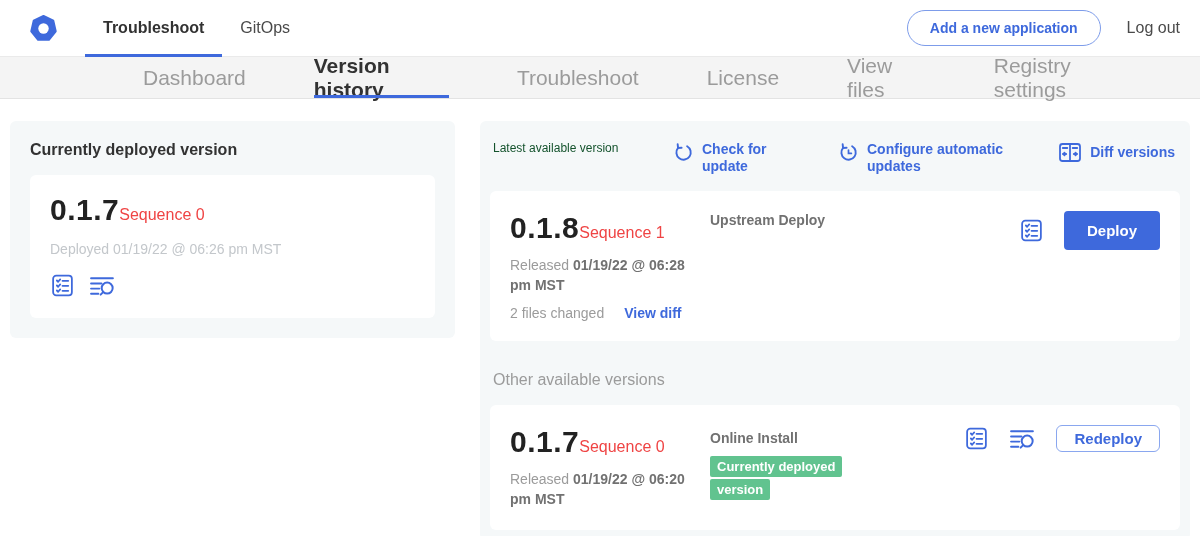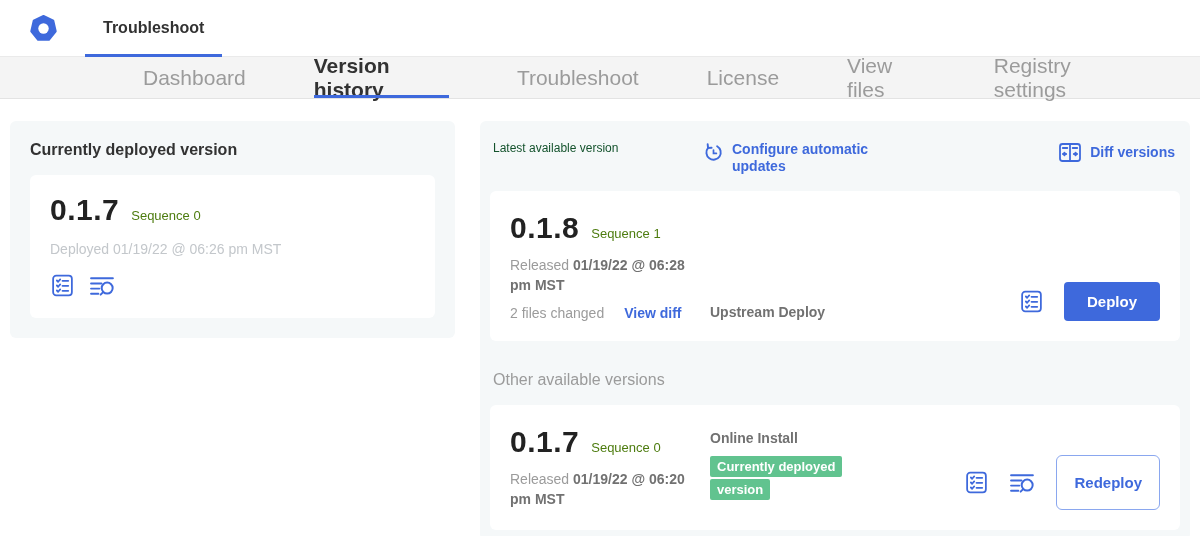--- a/index.html
+++ b/index.html
@@ -49,80 +49,85 @@
   .main { display:flex; align-items:flex-start; gap:25px; padding:22px 10px 0 10px; }
   .panel { background:#f5f8f9; border-radius:6px; }
 
   
   .left-panel { width:445px; padding:20px; flex:0 0 auto; }
   .left-panel h2 { font-size:16px; font-weight:700; color:#323232; margin-bottom:16px; }
   .white-card { background:#fff; border-radius:6px; }
   .deployed-card { padding:18px 20px 20px; }
   .ver-row { display:flex; align-items:baseline; }
   .ver-num { font-size:30px; font-weight:700; color:#222; letter-spacing:.5px; }
-  .ver-seq { font-size:13px; color:#4d7c0f; margin-left:12px; }
+  .ver-seq { font-size:16px; color:#ef4444; }
   .deployed-date { font-size:14px; color:#c3c7cb; margin:14px 0 16px; }
   .icon-row { display:flex; align-items:center; gap:14px; }
   .icon-btn { cursor:pointer; display:inline-flex; }
   .icon-btn svg { display:block; }
 
   
   .right-panel { flex:1 1 auto; padding:20px 10px 10px; min-height:415px; }
   .avail-header { display:flex; align-items:flex-start; margin:0 5px 16px 3px; }
   .avail-title { font-size:12px; color:#14532d; width:152px; line-height:1.3; flex:0 0 auto; }
   .action-link {
     display:flex; align-items:flex-start; gap:8px; color:#3e69dc;
     font-size:14px; font-weight:700; line-height:1.2; cursor:pointer;
   }
   .action-link svg { flex:0 0 auto; margin-top:1px; }
   .action-link.check { margin-left:28px; }
   .action-link.configure { margin-left:58px; }
   .action-link.diff { margin-left:auto; align-items:center; }
   .action-label { max-width:150px; }
   .action-label.narrow { max-width:78px; }
 
-  .version-card { display:flex; align-items:flex-end; padding:20px; }
+  .version-card { display:flex; align-items:flex-start; padding:20px; }
   .vc-info { flex:0 0 200px; }
   .released { font-size:14px; color:#9b9b9b; margin-top:10px; width:190px; line-height:1.45; }
   .released b { color:#717171; font-weight:700; }
   .files-row { display:flex; gap:20px; font-size:14px; margin-top:10px; }
   .files-changed { color:#9b9b9b; }
   .view-diff { color:#3e69dc; font-weight:700; cursor:pointer; }
   .vc-source { font-size:14px; font-weight:700; color:#717171; }
   .vc-middle { max-width:160px; }
   .vc-middle.topalign { align-self:flex-start; margin-top:4px; }
   .vc-actions { margin-left:auto; display:flex; align-items:center; gap:20px; }
   .deploy-btn {
     background:#3e69dc; color:#fff; border:none; font-weight:700; font-size:15px;
     padding:11px 23px; border-radius:4px; cursor:pointer; font-family:inherit;
   }
   .redeploy-btn {
     background:#fff; color:#3e69dc; border:1px solid #8aa7ef; font-weight:700; font-size:15px;
-    padding:18px 17px; border-radius:6px; cursor:pointer; font-family:inherit;
+    padding:4px 17px; border-radius:6px; cursor:pointer; font-family:inherit;
   }
   .other-title { font-size:16px; color:#9b9b9b; margin:30px 3px 16px; }
   .badge-wrap { margin-top:8px; line-height:22px; }
   .deployed-badge {
     display:inline; background:#61c38f; color:#fff; font-size:13px; font-weight:700;
     padding:3px 7px; border-radius:2px; -webkit-box-decoration-break:clone;
   }
 </style>
 </head>
 <body>
 
 <header class="topbar">
   <span class="logo">
     <svg viewBox="0 0 28 28" width="27" height="27">
       <polygon points="14,1 24.2,5.9 26.7,16.9 19.6,25.7 8.4,25.7 1.3,16.9 3.8,5.9" fill="#3e69dc" stroke="#3e69dc" stroke-width="2" stroke-linejoin="round"></polygon>
       <circle cx="14" cy="14" r="5.4" fill="#fff"></circle>
     </svg>
   </span>
   <nav class="topnav">
     <div class="topnav-item active">Troubleshoot</div>
+    <div class="topnav-item">GitOps</div>
   </nav>
+  <div class="topbar-right">
+    <button class="pill-btn">Add a new application</button>
+    <span class="logout">Log out</span>
+  </div>
 </header>
 
 <nav class="subnav">
   <div class="subnav-item">Dashboard</div>
   <div class="subnav-item active">Version history</div>
   <div class="subnav-item">Troubleshoot</div>
   <div class="subnav-item">License</div>
   <div class="subnav-item">View files</div>
   <div class="subnav-item">Registry settings</div>
 </nav>
@@ -161,20 +166,27 @@
         </span>
       </div>
     </div>
   </section>
 
   <section class="panel right-panel">
 
     <div class="avail-header">
       <div class="avail-title">Latest available version</div>
 
+      <div class="action-link check">
+        <svg viewBox="0 0 22 22" width="21" height="21" fill="none" stroke="#3e69dc" stroke-width="2" stroke-linecap="round">
+          <path d="M14.8 4.5 A 7.5 7.5 0 1 1 5.3 6.2"></path>
+          <polyline points="4.9,2.4 5.3,6.2 9,6"></polyline>
+        </svg>
+        <span class="action-label narrow">Check for update</span>
+      </div>
 
       <div class="action-link configure">
         <svg viewBox="0 0 22 22" width="21" height="21" fill="none" stroke="#3e69dc" stroke-width="2" stroke-linecap="round">
           <path d="M14.8 4.5 A 7.5 7.5 0 1 1 5.3 6.2"></path>
           <polyline points="4.9,2.4 5.3,6.2 9,6"></polyline>
           <polyline points="11,8.5 11,12 14,12" stroke-width="1.8"></polyline>
         </svg>
         <span class="action-label">Configure automatic updates</span>
       </div>
 

